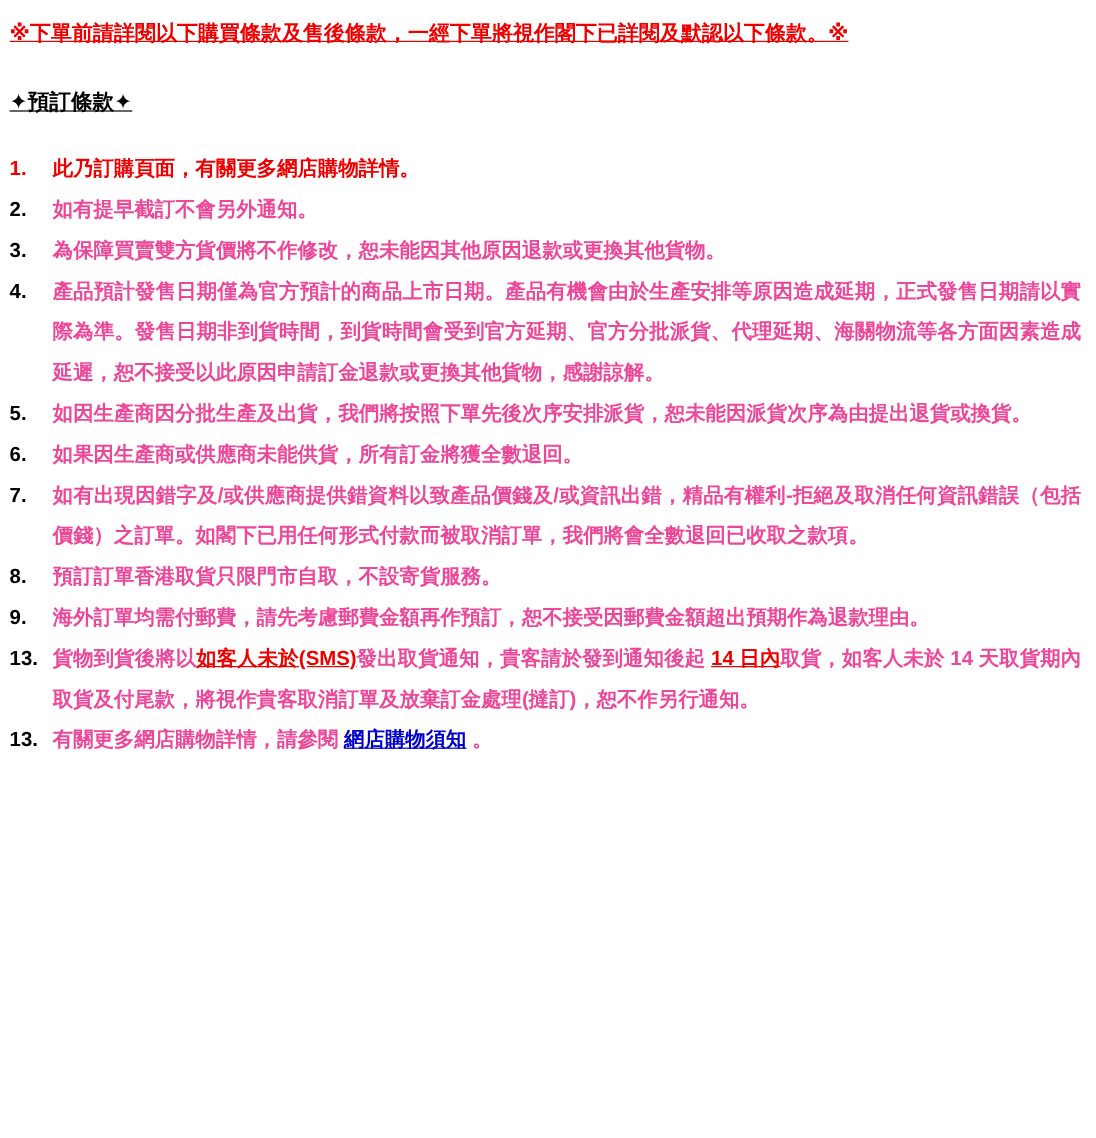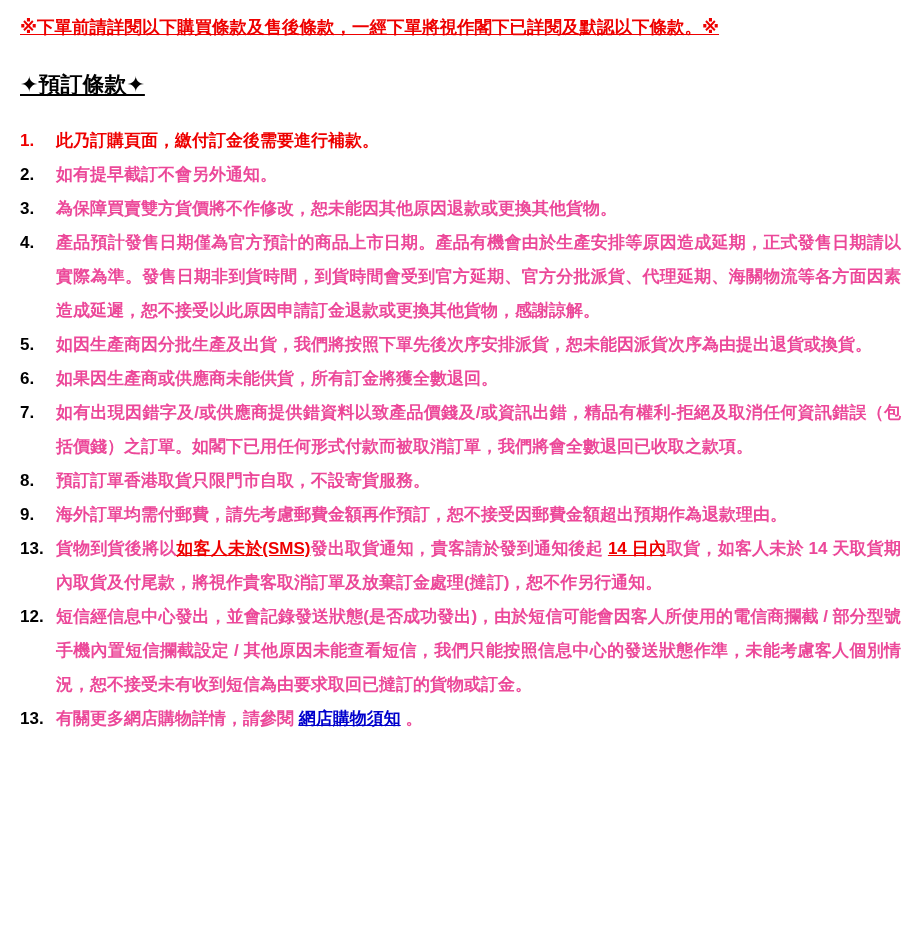--- a/index.html
+++ b/index.html
@@ -11,33 +11,32 @@
     width: 913px;
     min-height: 948px;
     box-sizing: border-box;
     font-family: "Liberation Sans", "DejaVu Sans", sans-serif;
     font-weight: bold;
     color: #000000;
     font-size: 17px;
   }
   .page {
     padding: 10px 12px 20px 8px;
-    margin-left: 12px;
   }
   .notice {
     color: var(--red, #ee0000);
     text-decoration: underline;
     font-size: 17.5px;
     line-height: 26px;
     margin: 4px 0 32px 0;
   }
   .section-title {
     color: #000000;
     text-decoration: underline;
-    font-size: 22px;
+    font-size: 18px;
     line-height: 26px;
     margin: 0 0 26px 0;
   }
   .terms {
     display: flex;
     flex-direction: column;
   }
   .term {
     display: flex;
     align-items: flex-start;
@@ -76,21 +75,21 @@
 <body>
 
 <div class="page">
   <div class="notice">※下單前請詳閱以下購買條款及售後條款，一經下單將視作閣下已詳閱及默認以下條款。※</div>
 
   <div class="section-title">✦預訂條款✦</div>
 
   <div class="terms">
       <div class="term">
         <span class="term-num num-red">1.</span>
-        <span class="term-text"><span class="seg-red">此乃訂購頁面，繳付訂金後需要進行補款。</span></span>
+        <span class="term-text"><span class="seg-red">此乃訂購頁面，有關更多網店購物詳情。</span></span>
       </div>
       <div class="term">
         <span class="term-num">2.</span>
         <span class="term-text"><span class="seg-normal">如有提早截訂不會另外通知。</span></span>
       </div>
       <div class="term">
         <span class="term-num">3.</span>
         <span class="term-text"><span class="seg-normal">為保障買賣雙方貨價將不作修改，恕未能因其他原因退款或更換其他貨物。</span></span>
       </div>
       <div class="term">
@@ -115,21 +114,17 @@
       </div>
       <div class="term">
         <span class="term-num">9.</span>
         <span class="term-text"><span class="seg-normal">海外訂單均需付郵費，請先考慮郵費金額再作預訂，恕不接受因郵費金額超出預期作為退款理由。</span></span>
       </div>
       <div class="term">
         <span class="term-num">13.</span>
         <span class="term-text"><span class="seg-normal">貨物到貨後將以</span><span class="seg-red-underline">如客人未於(SMS)</span><span class="seg-normal">發出取貨通知，貴客請於發到通知後起 </span><span class="seg-red-underline">14 日內</span><span class="seg-normal">取貨，如客人未於 14 天取貨期內取貨及付尾款，將視作貴客取消訂單及放棄訂金處理(撻訂)，恕不作另行通知。</span></span>
       </div>
       <div class="term">
-        <span class="term-num">12.</span>
-        <span class="term-text"><span class="seg-normal">短信經信息中心發出，並會記錄發送狀態(是否成功發出)，由於短信可能會因客人所使用的電信商攔截 / 部分型號手機內置短信攔截設定 / 其他原因未能查看短信，我們只能按照信息中心的發送狀態作準，未能考慮客人個別情況，恕不接受未有收到短信為由要求取回已撻訂的貨物或訂金。</span></span>
-      </div>
-      <div class="term">
         <span class="term-num">13.</span>
         <span class="term-text"><span class="seg-normal">有關更多網店購物詳情，請參閱 </span><span class="seg-link">網店購物須知</span><span class="seg-normal"> 。</span></span>
       </div>
     </div>
 </div>
 
 </body></html>

